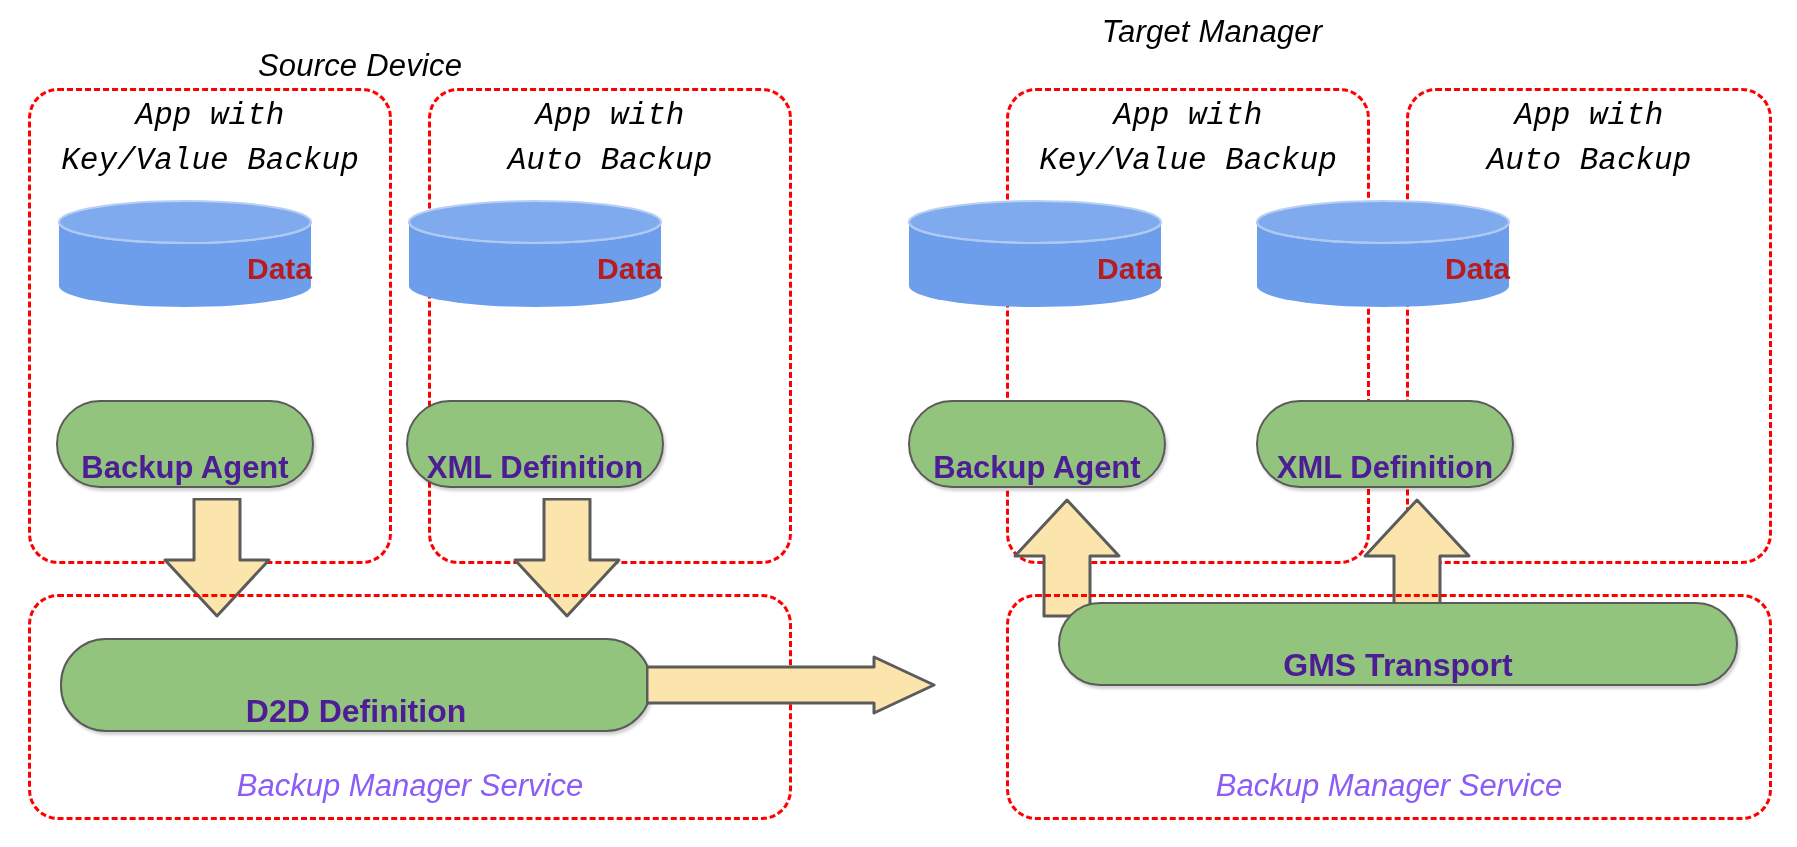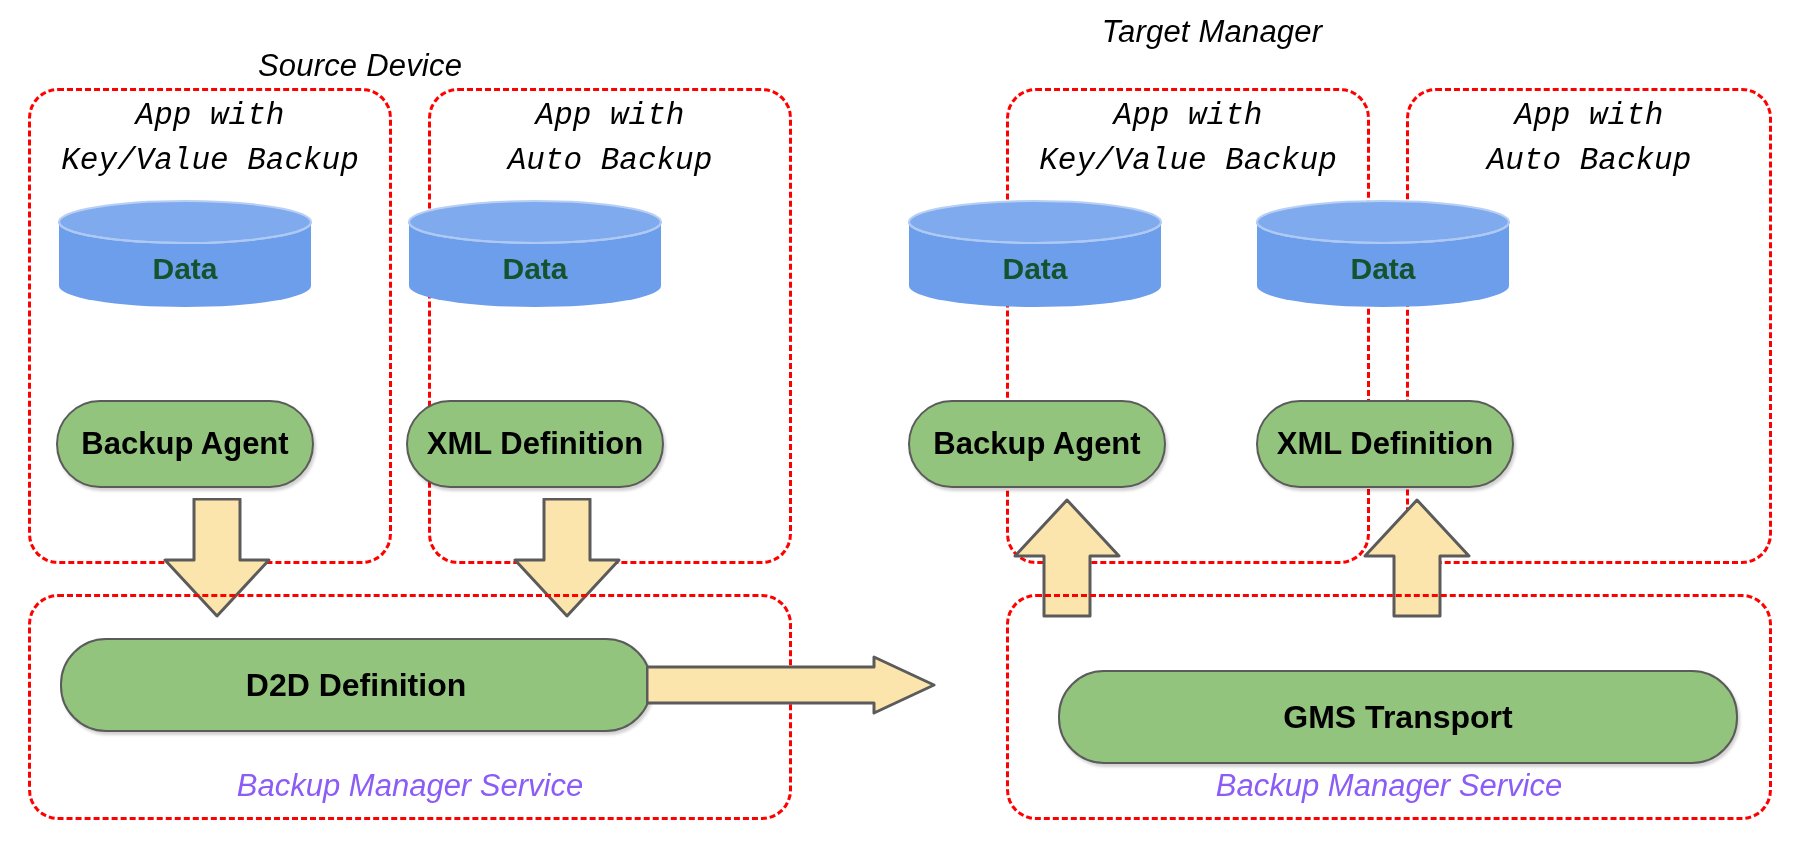--- a/index.html
+++ b/index.html
@@ -54,35 +54,35 @@
     color: #8b5cf6;
     text-align: center;
     white-space: nowrap;
   }
   .cyl {
     position: absolute;
   }
   .cyl-text {
     position: absolute;
     width: 100%;
-    text-align: center;
-    color: #14532d;
+    text-align: right;
+    color: #b91c1c;
     font-weight: bold;
     font-size: 30px;
     pointer-events: none;
   }
   .pill {
     position: absolute;
     background: #93c47d;
     border: 2px solid #5b5b5b;
     box-sizing: border-box;
     display: flex;
-    align-items: center;
+    align-items: flex-end;
     justify-content: center;
-    color: #000000;
+    color: #4c1d95;
     font-weight: bold;
     font-size: 31px;
     box-shadow: 2px 3px 3px rgba(0,0,0,0.18);
   }
   .pill.small { border-radius: 48px; }
   .pill.transport { border-radius: 46px; font-size: 32px; }
   .arrow {
     position: absolute;
   }
 </style>
@@ -208,19 +208,19 @@
   </div>
 
   <div class="arrow" style="left:1352px; top:498px; width:130px; height:120px;">
     <svg width="130" height="120" viewBox="0 0 130 120" xmlns="http://www.w3.org/2000/svg">
       <path d="M65,2 L117,58 L88,58 L88,118 L42,118 L42,58 L13,58 Z" fill="#fce5ad" stroke="#5b5b5b" stroke-width="3" stroke-linejoin="round"></path>
     </svg>
   </div>
 
   <div class="dashed-box" style="left:1006px; top:594px; width:766px; height:226px;"></div>
 
-  <div class="pill transport" style="left:1058px; top:670px; width:680px; height:94px;">
+  <div class="pill transport" style="left:1058px; top:602px; width:680px; height:84px;">
     <span>GMS Transport</span>
   </div>
 
   <div class="svc-label" style="left:1006px; top:768px; width:766px;">Backup Manager Service</div>
 
 </div>
 
 </body></html>

